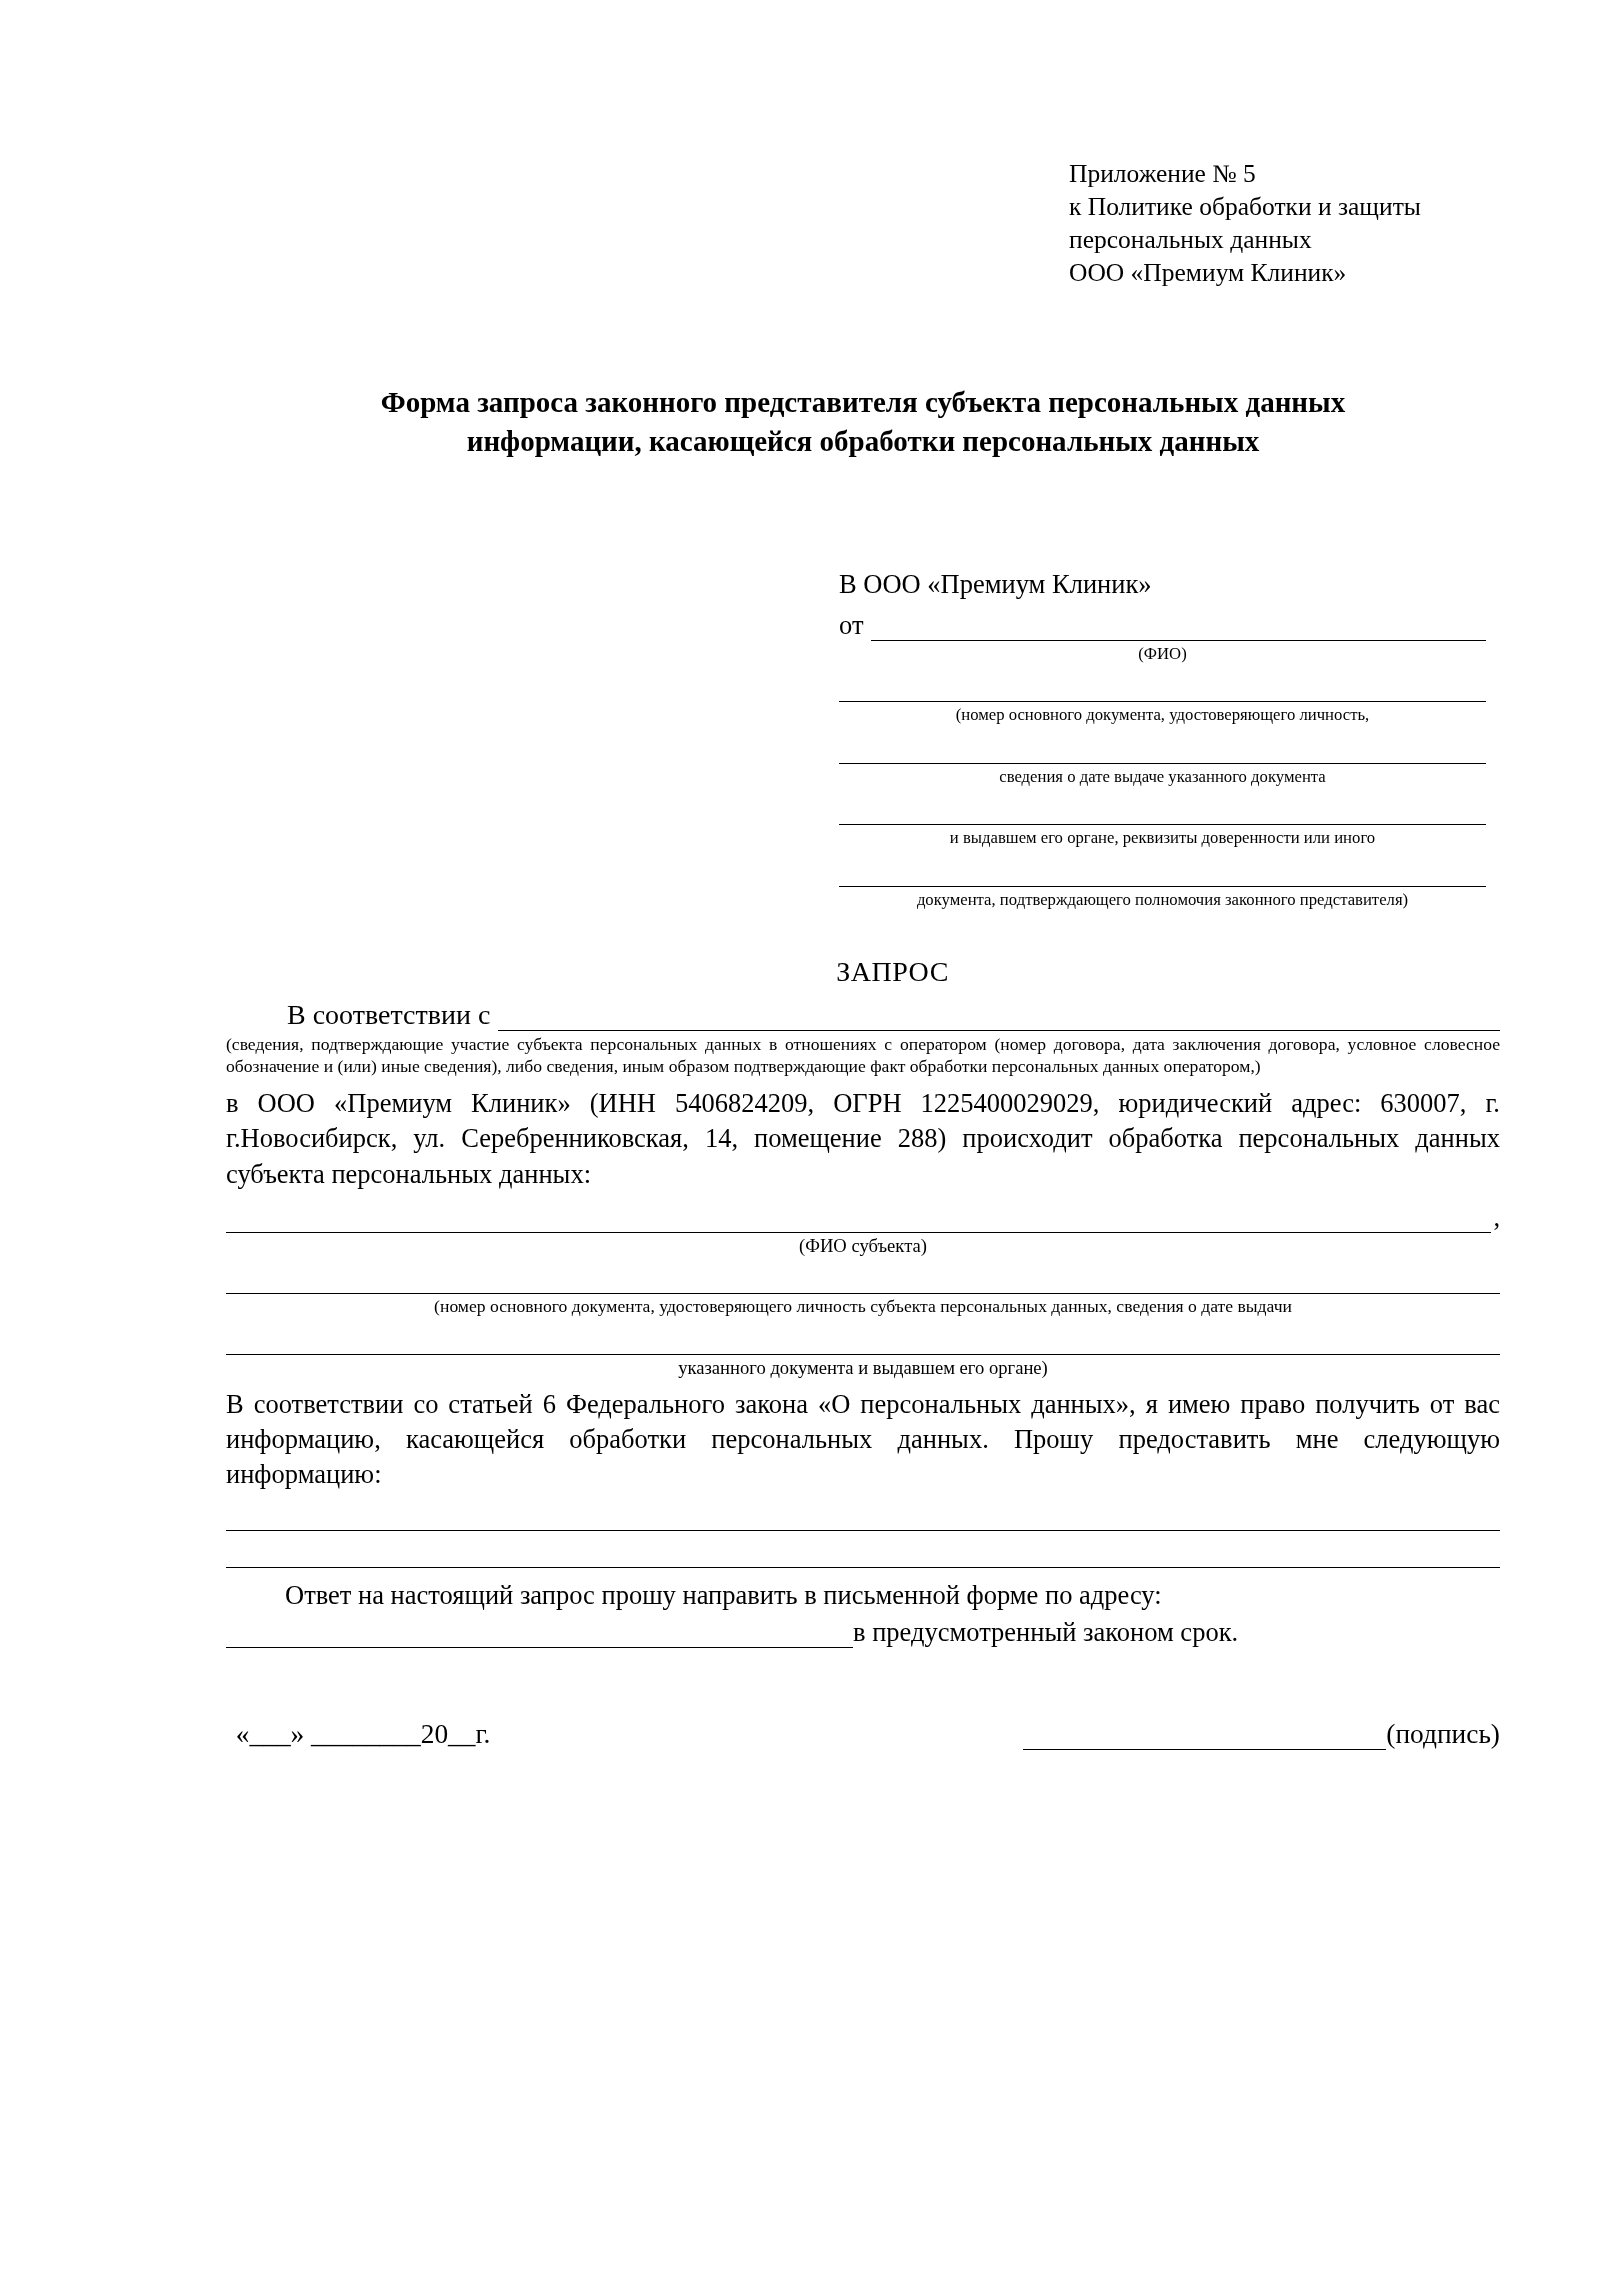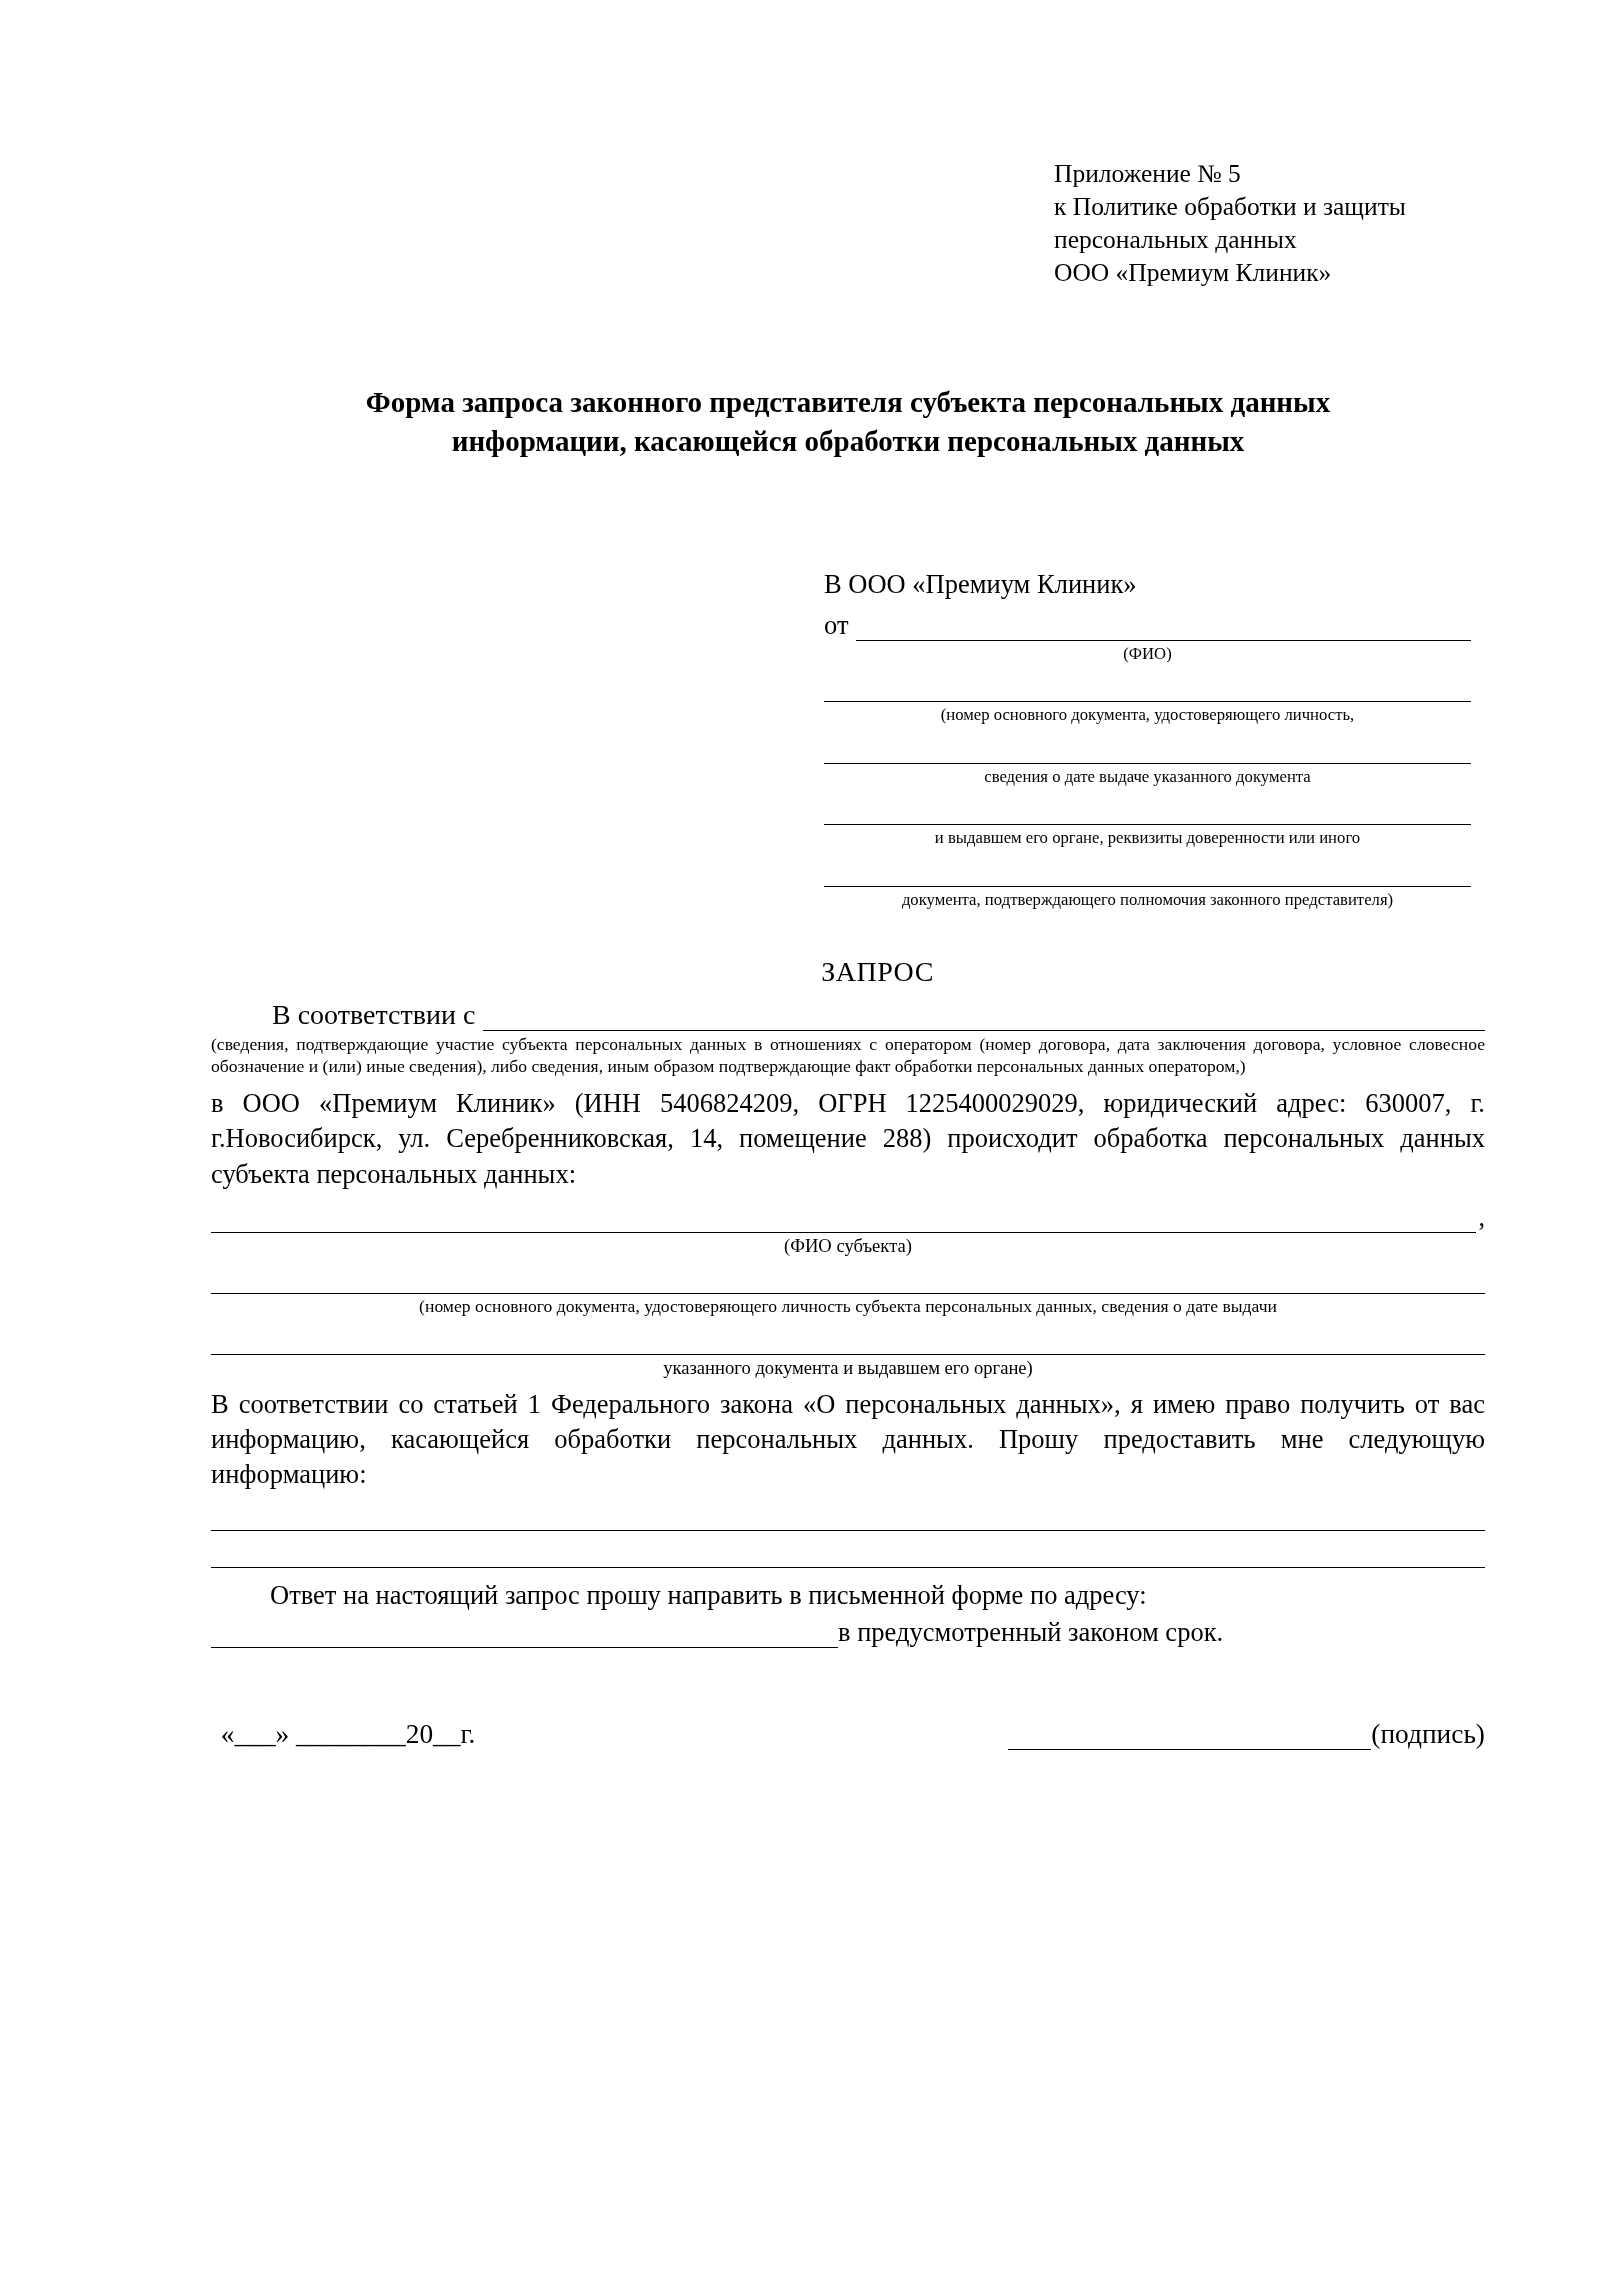--- a/index.html
+++ b/index.html
@@ -16,21 +16,21 @@
   }
   .page {
     position: relative;
     width: 1621px;
     height: 2293px;
     padding: 0;
     box-sizing: border-box;
   }
   .content {
     position: absolute;
-    left: 211px;
+    left: 226px;
     top: 157px;
     width: 1274px;
   }
 
   
   .header-block {
     margin-left: 843px;
     font-size: 25.5px;
     line-height: 1.30;
   }
@@ -254,21 +254,21 @@
 
       <div class="blank-gap"></div>
       <div class="blank-line"></div>
       <div class="caption-xs">(номер основного документа, удостоверяющего личность субъекта персональных данных, сведения о дате выдачи</div>
 
       <div class="blank-gap"></div>
       <div class="blank-line"></div>
       <div class="caption-sm">указанного документа и выдавшем его органе)</div>
     </div>
 
-    <div class="para just-all">В соответствии со статьей 1 Федерального закона «О персональных данных», я имею право получить от вас информацию, касающейся обработки персональных данных. Прошу предоставить мне следующую информацию:</div>
+    <div class="para just-all">В соответствии со статьей 6 Федерального закона «О персональных данных», я имею право получить от вас информацию, касающейся обработки персональных данных. Прошу предоставить мне следующую информацию:</div>
 
     <div class="blank-gap"></div>
     <div class="blank-line"></div>
     <div class="blank-gap"></div>
     <div class="blank-line"></div>
 
     <div class="para" style="text-align:justify; text-indent:59px; margin-top:10px;">Ответ на настоящий запрос прошу направить в письменной форме по адресу:</div>
 
     <div class="answer-line">
       <span class="seg"></span>

